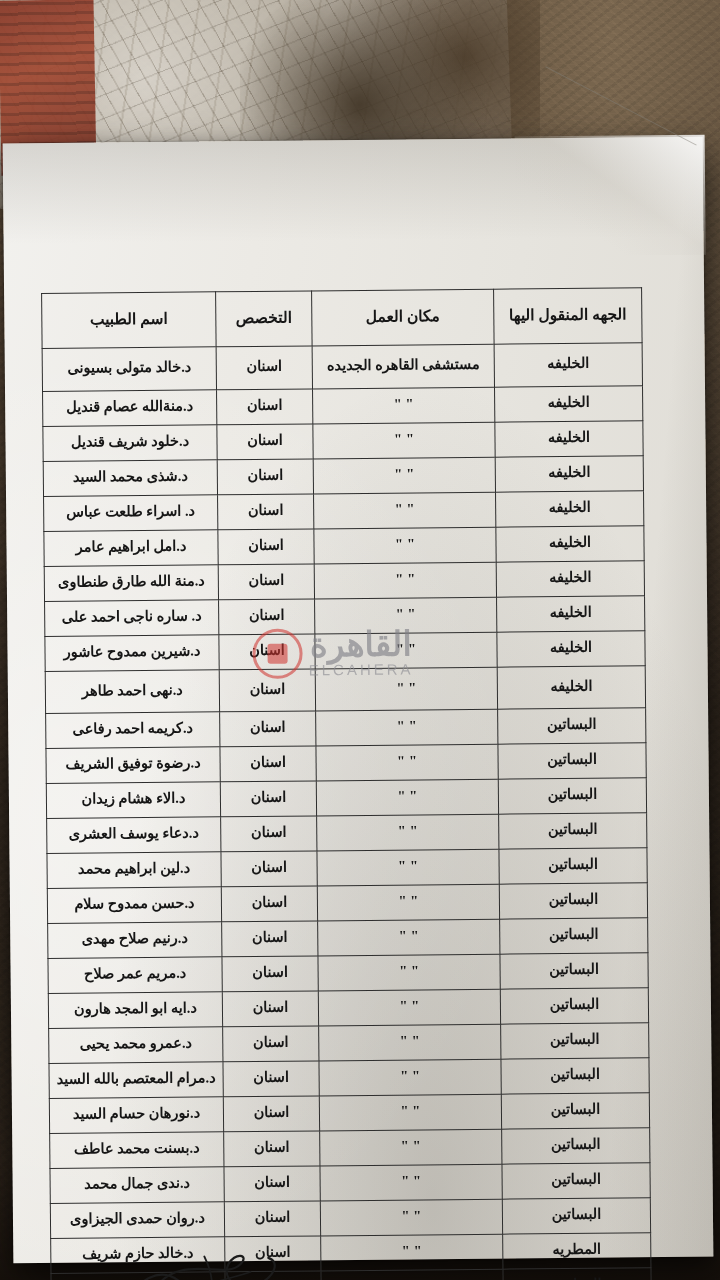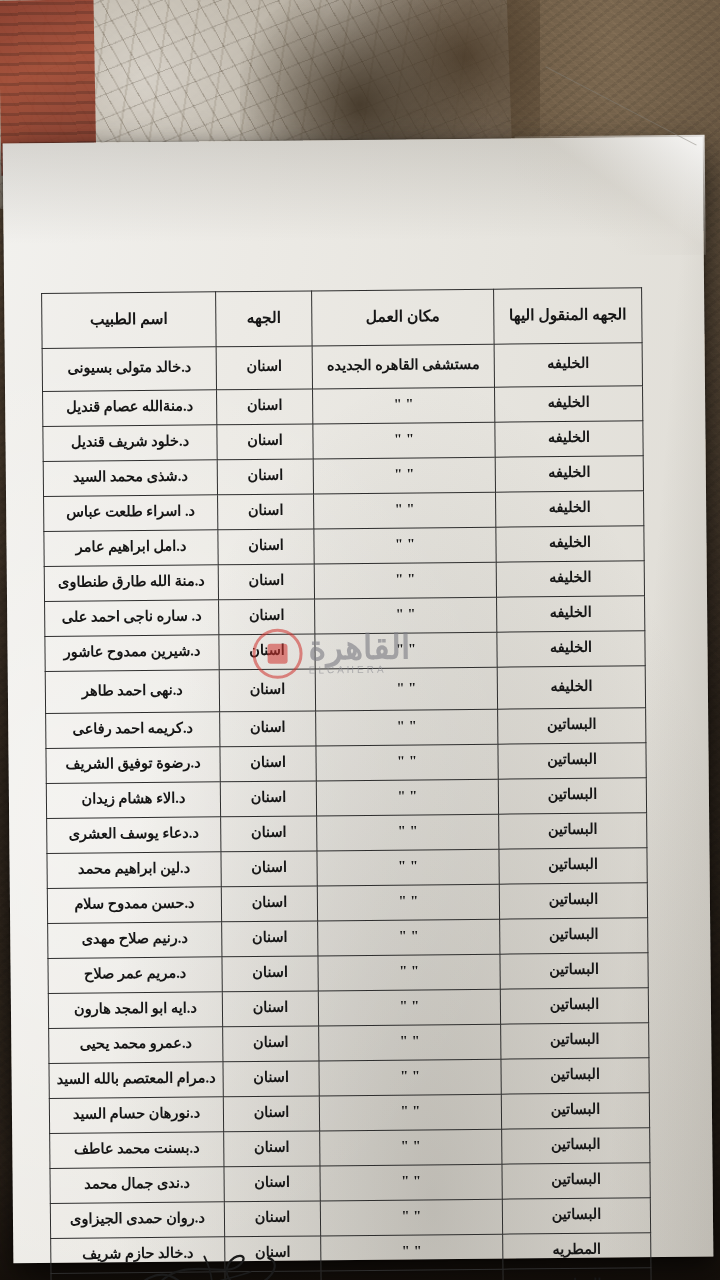--- a/index.html
+++ b/index.html
@@ -177,21 +177,21 @@
   .wm-text {
     font-family: "Liberation Sans", sans-serif;
     font-size: 34px;
     font-weight: 700;
     color: #7f7f86;
     line-height: .95;
     text-align: center;
   }
   .wm-sub {
     font-family: "Liberation Sans", sans-serif;
-    font-size: 10px;
+    font-size: 15px;
     letter-spacing: 3px;
     color: #8d8d93;
     direction: ltr;
   }
   .wm-mark {
     width: 44px; height: 44px;
     border-radius: 50%;
     border: 3px solid #d0332f;
     position: relative;
     opacity: .9;
@@ -236,21 +236,21 @@
         <colgroup>
           <col class="c-dest">
             <col class="c-place">
             <col class="c-spec">
             <col class="c-name">
         </colgroup>
         <thead>
           <tr>
             <th>الجهه المنقول اليها</th>
             <th>مكان العمل</th>
-            <th>الجهه</th>
+            <th>التخصص</th>
             <th>اسم الطبيب</th>
           </tr>
         </thead>
         <tbody id="roster-body">
             <tr class="first-row">
               <td>الخليفه</td>
               <td>مستشفى القاهره الجديده</td>
               <td>اسنان</td>
               <td>د.خالد متولى بسيونى</td>
             </tr>

